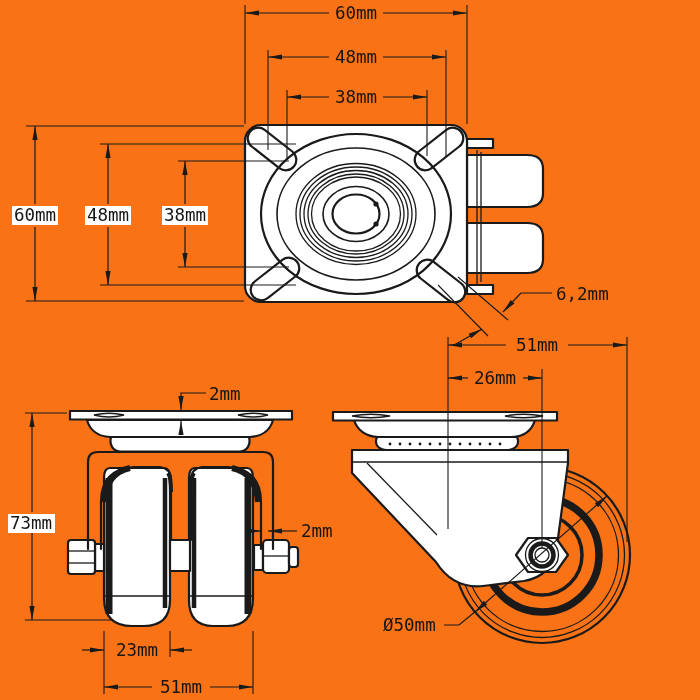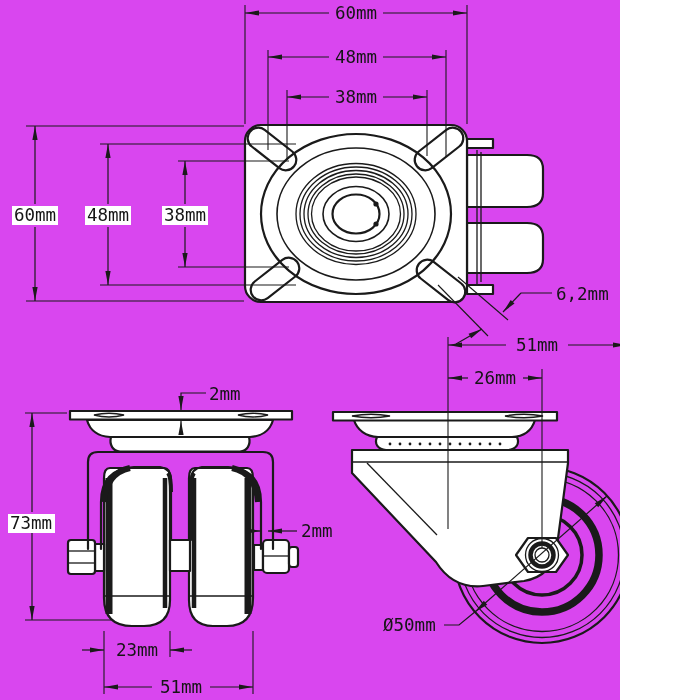--- a/index.html
+++ b/index.html
@@ -1,16 +1,16 @@
 <!DOCTYPE html>
 <html><head>
 <meta charset="utf-8">
 <style>
   html,body{margin:0;padding:0;background:#fff;}
-  .stage{width:620px;height:700px;position:relative;background:#d946ef;overflow:hidden;
+  .stage{width:700px;height:700px;position:relative;background:#f97316;overflow:hidden;
          font-family:"DejaVu Sans Mono", monospace;}
   svg{display:block;}
   .ln{stroke:#1a1a1a;fill:none;stroke-width:2.2;stroke-linecap:round;stroke-linejoin:round;}
   .lnf{stroke:#1a1a1a;fill:#fff;stroke-width:2.2;stroke-linejoin:round;}
   .med{stroke-width:1.6;}
   .det{stroke:#1a1a1a;fill:none;stroke-width:1.3;}
   .dim{stroke:#1a1a1a;fill:none;stroke-width:1.2;}
   .ext{stroke:#1a1a1a;fill:none;stroke-width:1.1;}
   .shade{stroke:#1a1a1a;fill:none;stroke-linecap:butt;}
   .dimtxt{font:17.5px "DejaVu Sans Mono", monospace;fill:#151515;}

